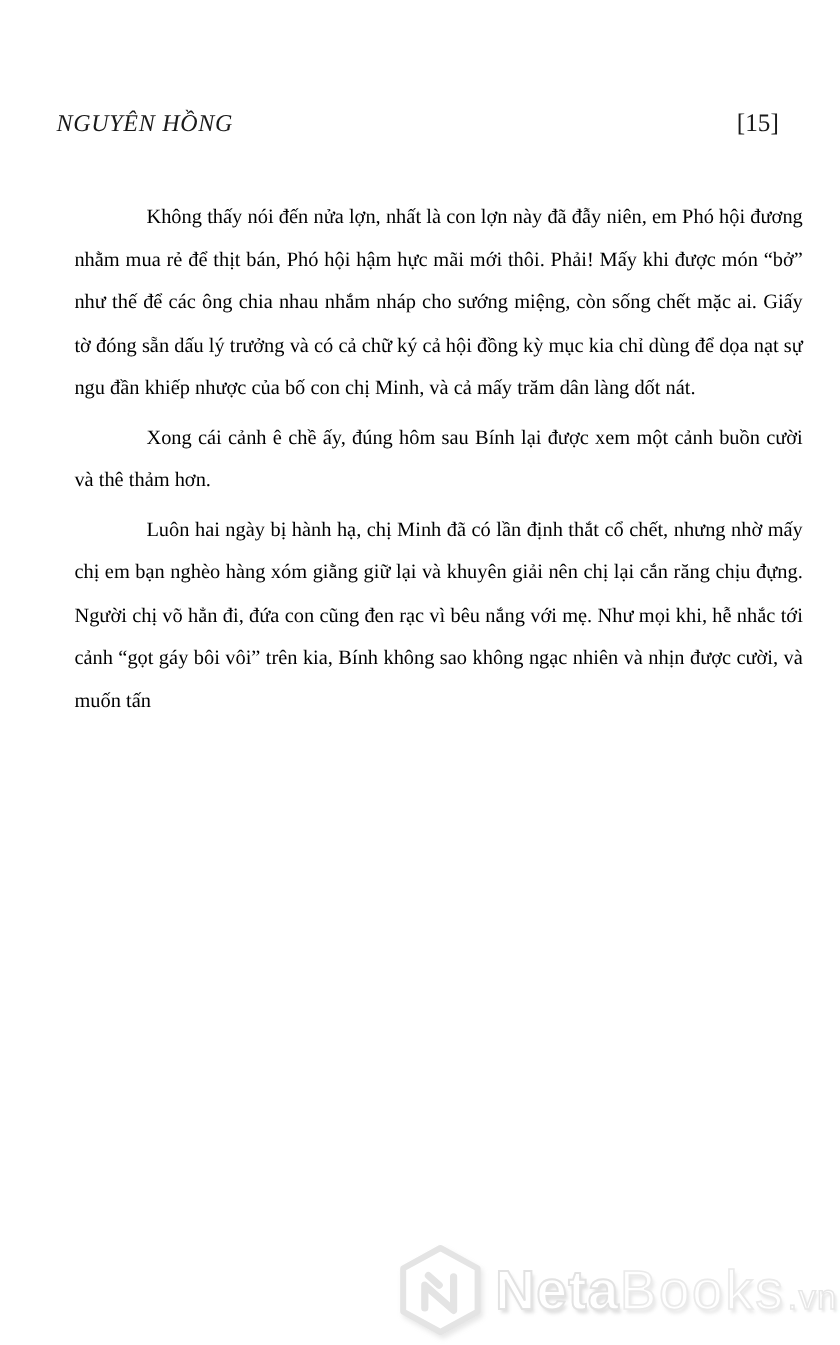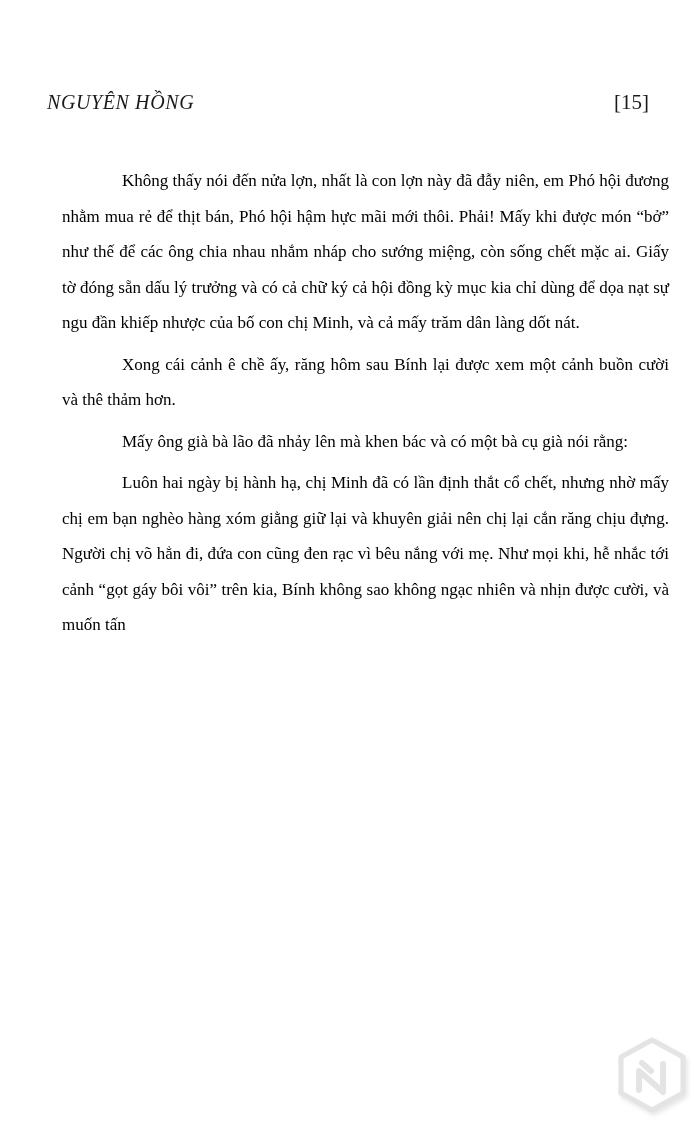--- a/index.html
+++ b/index.html
@@ -96,26 +96,30 @@
 
 <div class="page">
 
   <div class="running-header">
     <span class="author-head">NGUYÊN HỒNG</span>
     <span class="page-number">[15]</span>
   </div>
 
   <div class="body-text">
     <p>Không thấy nói đến nửa lợn, nhất là con lợn này đã đẫy niên, em Phó hội đương nhằm mua rẻ để thịt bán, Phó hội hậm hực mãi mới thôi. Phải! Mấy khi được món “bở” như thế để các ông chia nhau nhắm nháp cho sướng miệng, còn sống chết mặc ai. Giấy tờ đóng sẵn dấu lý trưởng và có cả chữ ký cả hội đồng kỳ mục kia chỉ dùng để dọa nạt sự ngu đần khiếp nhược của bố con chị Minh, và cả mấy trăm dân làng dốt nát.</p>
-    <p>Xong cái cảnh ê chề ấy, răng hôm sau Bính lại được xem một cảnh buồn cười và thê thảm hơn.</p>
-    <p>Mấy ông già bà lão đã nhảy lên mà khen bác và có một bà cụ già nói rằng:</p>
+    <p>Xong cái cảnh ê chề ấy, đúng hôm sau Bính lại được xem một cảnh buồn cười và thê thảm hơn.</p>
     <p>Luôn hai ngày bị hành hạ, chị Minh đã có lần định thắt cổ chết, nhưng nhờ mấy chị em bạn nghèo hàng xóm giằng giữ lại và khuyên giải nên chị lại cắn răng chịu đựng. Người chị võ hẳn đi, đứa con cũng đen rạc vì bêu nắng với mẹ. Như mọi khi, hễ nhắc tới cảnh “gọt gáy bôi vôi” trên kia, Bính không sao không ngạc nhiên và nhịn được cười, và muốn tấn</p>
   </div>
 
   <div class="watermark">
     <svg class="wm-logo" width="74" height="76" viewBox="0 0 74 76" fill="none" xmlns="http://www.w3.org/2000/svg">
       <path d="M37 3 L68 20 L68 56 L37 73 L6 56 L6 20 Z" stroke="#e4e4e4" stroke-width="5" stroke-linejoin="round" fill="#ffffff"></path>
       <path d="M24 53 L24 34 L48 55 L48 27" stroke="#e4e4e4" stroke-width="6" stroke-linecap="round" stroke-linejoin="round" fill="none"></path>
       <path d="M27 26 L36 34" stroke="#e4e4e4" stroke-width="6" stroke-linecap="round" fill="none"></path>
     </svg>
+    <span class="wm-text">
+      <span class="wm-neta">Neta</span>
+        <span class="wm-books">Books</span>
+        <span class="wm-vn">.vn</span>
+    </span>
   </div>
 
 </div>
 
 </body></html>

